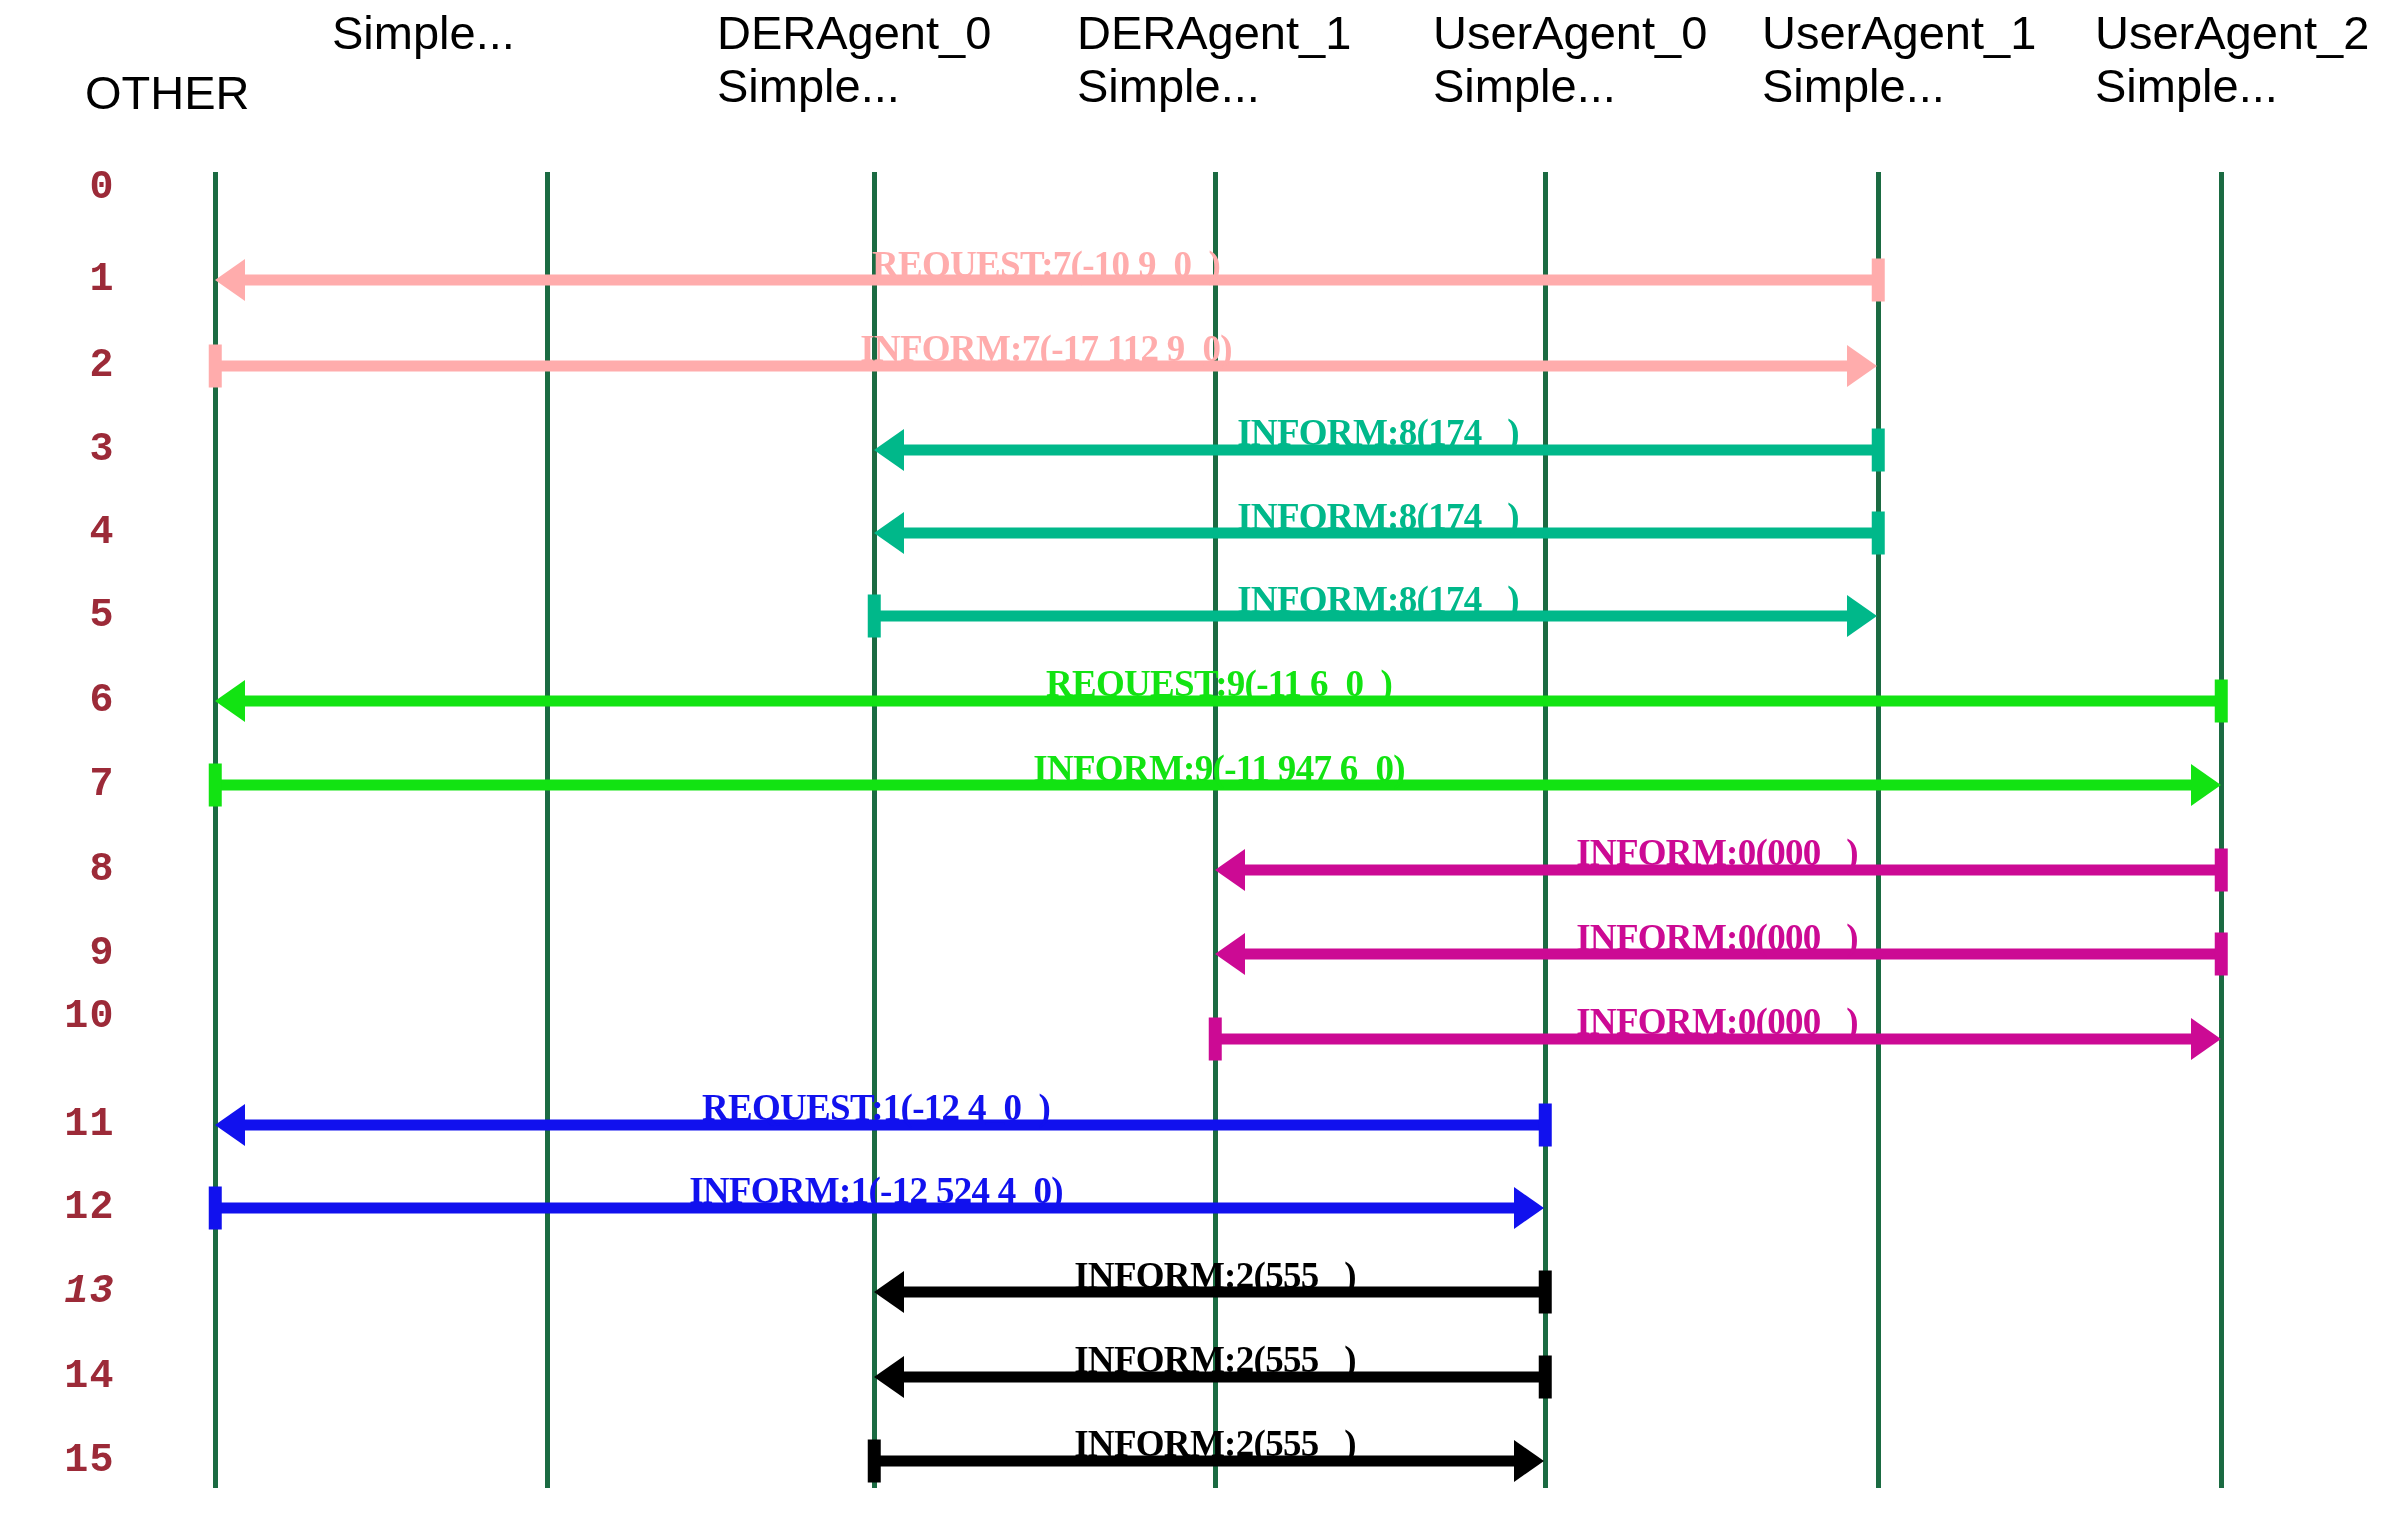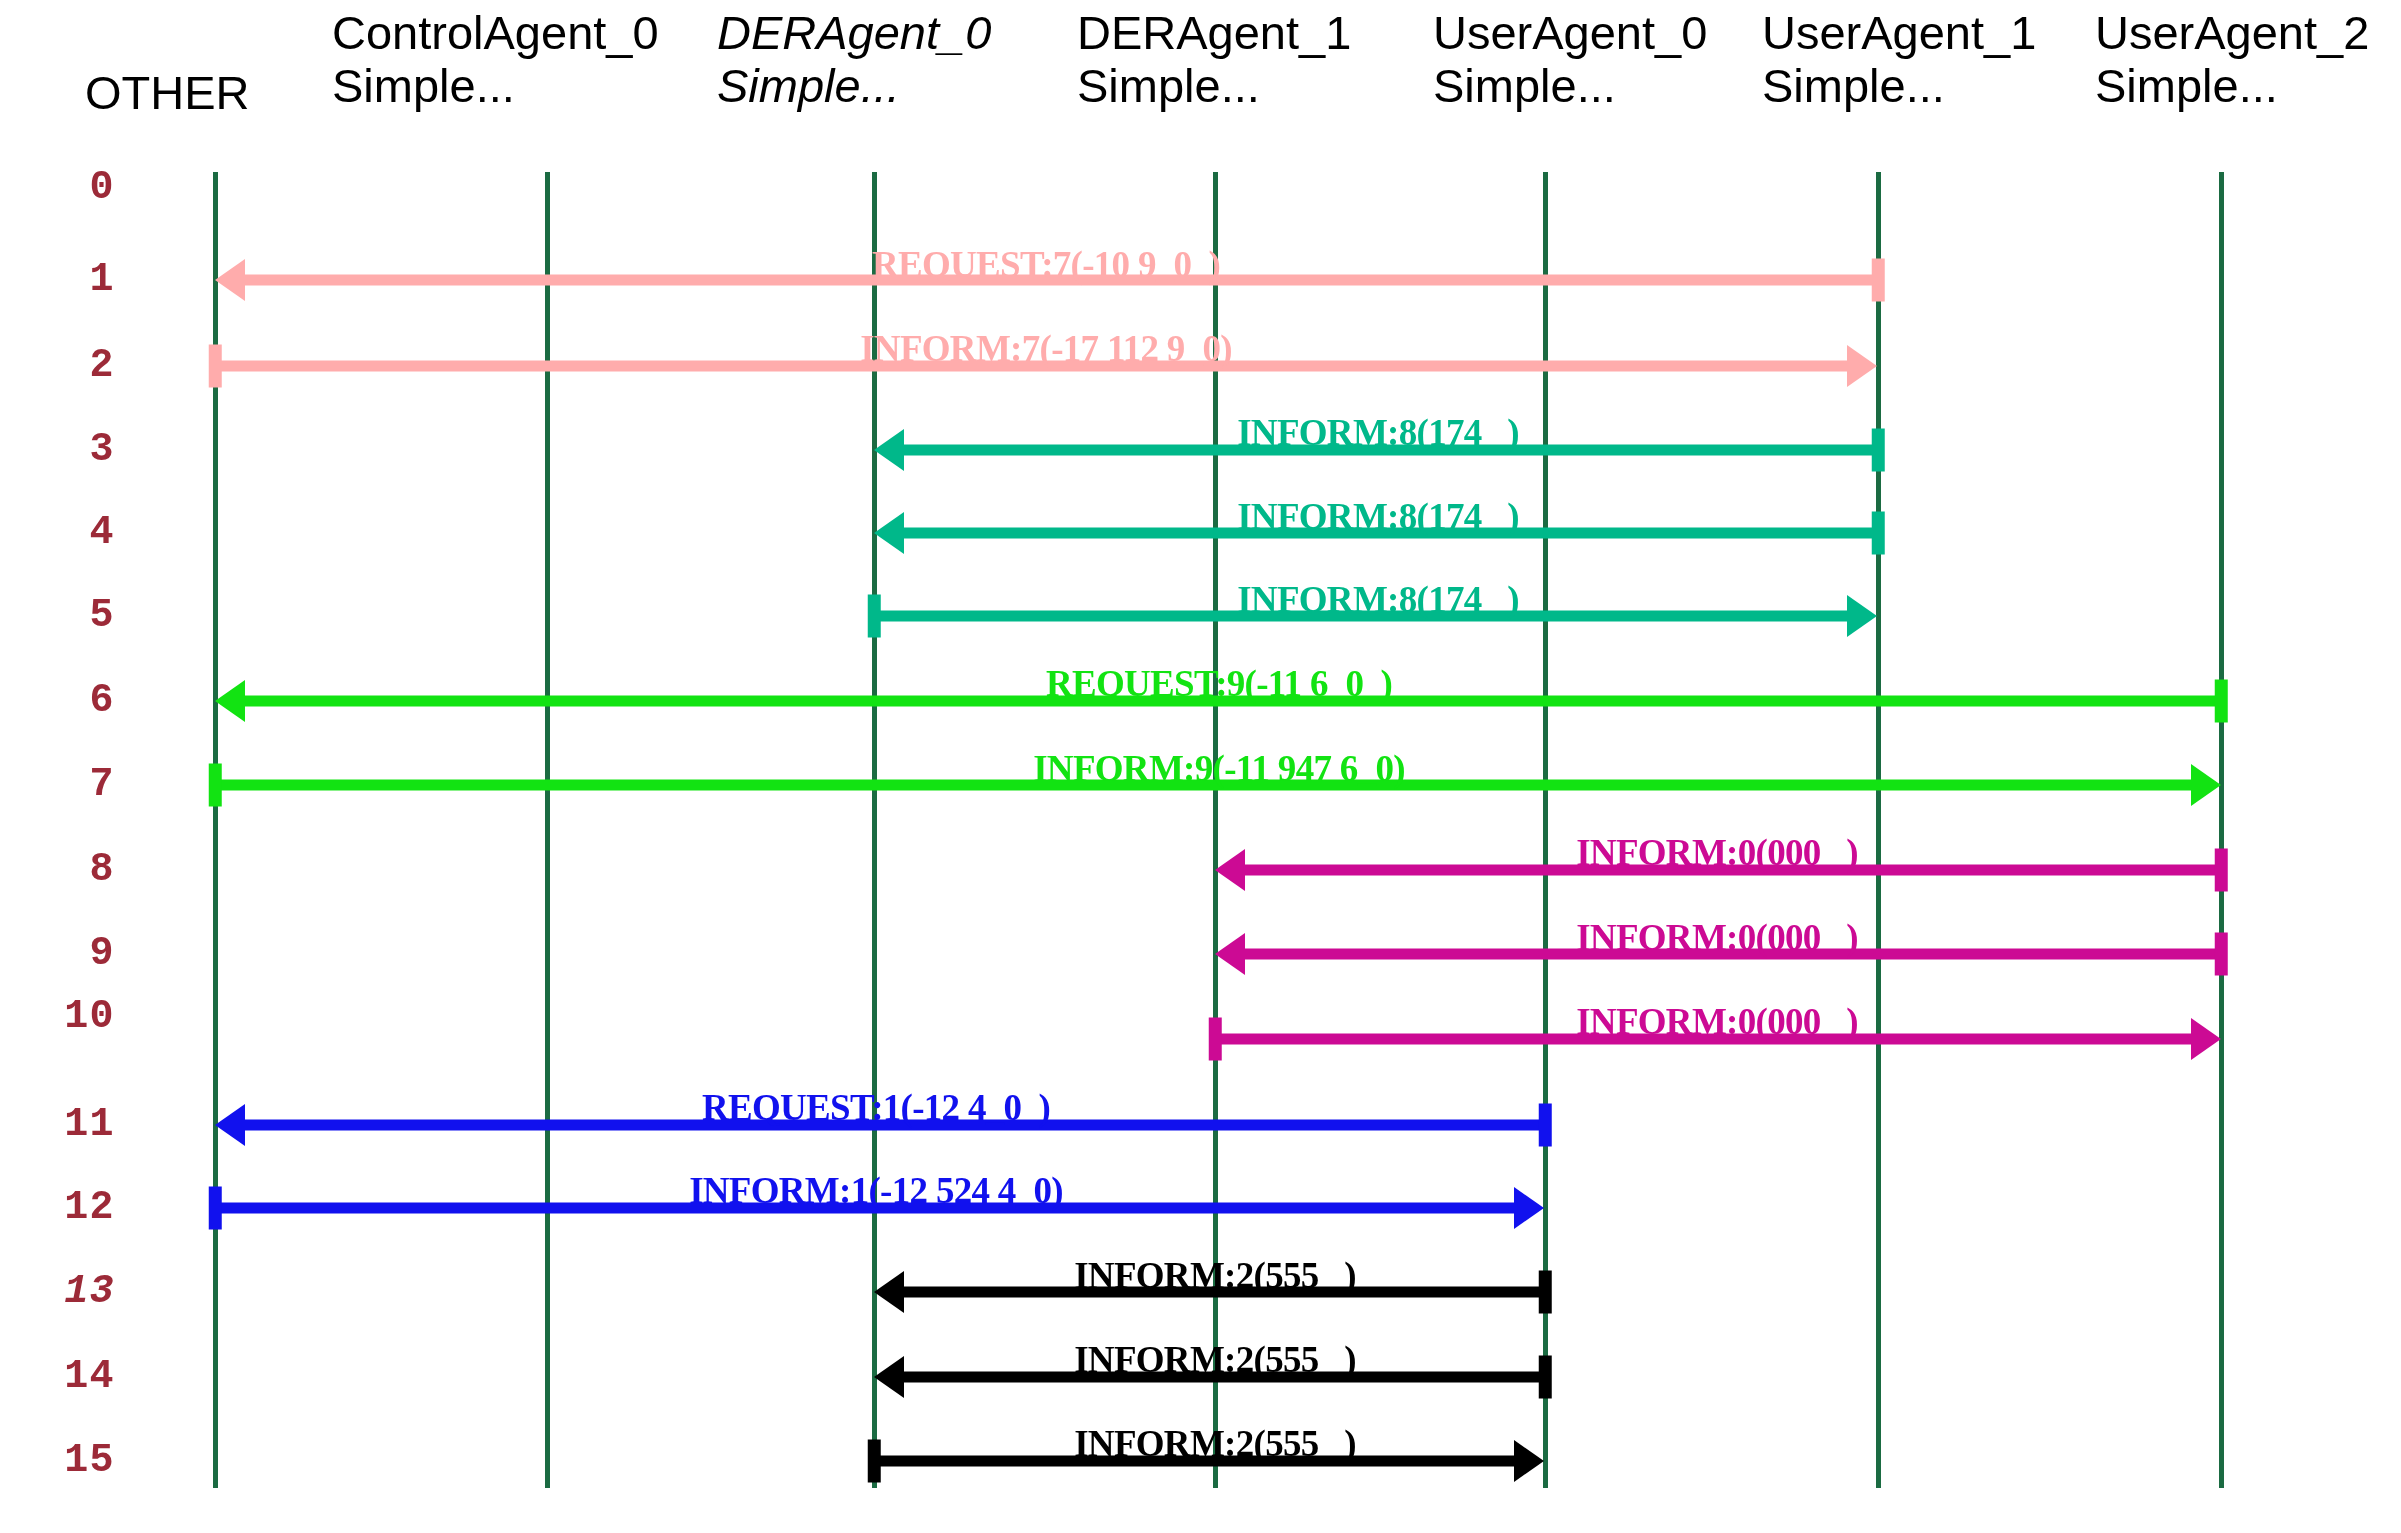--- a/index.html
+++ b/index.html
@@ -89,22 +89,22 @@
     transform:translate(-50%,-100%);
     letter-spacing:-0.7px;
   }
 </style>
 </head>
 <body>
 
 <div id="sequence-diagram">
   <div id="headers-layer">
       <div class="participant-header single-line" style="left: 85px;"><div>OTHER</div></div>
-      <div class="participant-header" style="left: 332px;"><div>ControlAgent_0</div><div>Simple...</div></div>
-      <div class="participant-header" style="left: 717px; font-style: italic;"><div>DERAgent_0</div><div>Simple...</div></div>
+      <div class="participant-header" style="left: 332px;"><div>Simple...</div></div>
+      <div class="participant-header" style="left: 717px;"><div>DERAgent_0</div><div>Simple...</div></div>
       <div class="participant-header" style="left: 1077px;"><div>DERAgent_1</div><div>Simple...</div></div>
       <div class="participant-header" style="left: 1433px;"><div>UserAgent_0</div><div>Simple...</div></div>
       <div class="participant-header" style="left: 1762px;"><div>UserAgent_1</div><div>Simple...</div></div>
       <div class="participant-header" style="left: 2095px;"><div>UserAgent_2</div><div>Simple...</div></div>
     </div>
   <div id="lifelines-layer">
       <div class="lifeline" style="left: 213px; background: rgb(27, 107, 66);"></div>
       <div class="lifeline" style="left: 545px; background: rgb(27, 107, 66);"></div>
       <div class="lifeline" style="left: 872px; background: rgb(27, 107, 66);"></div>
       <div class="lifeline" style="left: 1213px; background: rgb(27, 107, 66);"></div>

